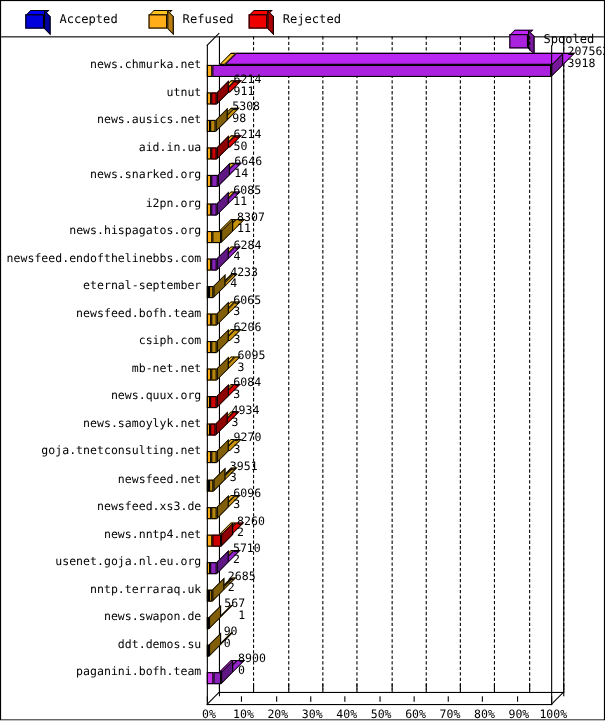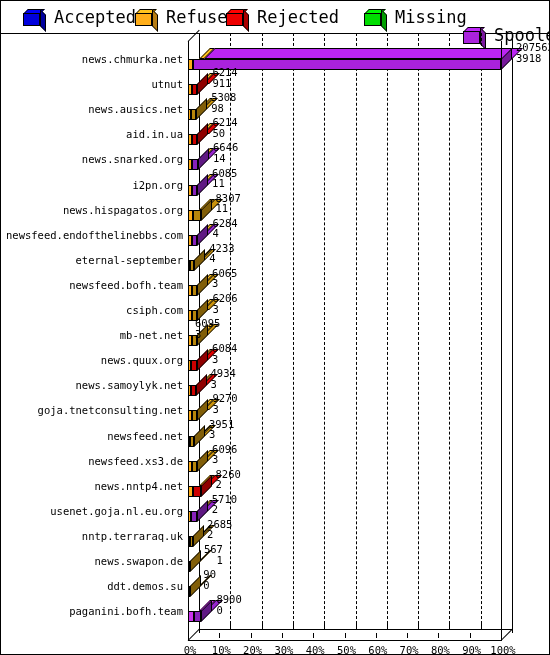--- a/index.html
+++ b/index.html
@@ -25,21 +25,21 @@
   }
   .legend-item{display:flex;align-items:center;height:32px;}
   .legend-cube{position:relative;width:24px;height:17px;margin-right:7px;}
   .legend-cube .face{position:absolute;left:0;top:4px;width:17px;height:13px;border:1px solid #000;box-sizing:border-box;}
   .legend-cube .top{position:absolute;left:0;top:0;width:17px;height:5px;
      border:1px solid #000;box-sizing:border-box;
      transform:skewX(-45deg);transform-origin:bottom left;}
   .legend-cube .side{position:absolute;left:17px;top:0px;width:6px;height:17px;
      border:1px solid #000;box-sizing:border-box;
      transform:skewY(45deg);transform-origin:top left;}
-  .legend-label{font-size:17px;color:#000;letter-spacing:0px;}
+  .legend-label{font-size:11px;color:#000;letter-spacing:0px;}
 
   
   #plot{
     position:absolute;left:0;top:32px;width:548px;height:621px;
   }
   
   #axis-front{position:absolute;left:187px;top:8px;width:1px;height:600px;background:#000;}
   
   #axis-back{position:absolute;left:198px;top:0px;width:1px;height:600px;background:#000;}
   
@@ -101,28 +101,20 @@
         </span>
         <span class="legend-label">Refused</span>
       </div>
       <div class="legend-item" style="position: absolute; left: 225px;">
         <span class="legend-cube">
           <span class="top" style="background: rgb(255, 0, 0);"></span>
           <span class="side" style="background: rgb(171, 0, 0);"></span>
           <span class="face" style="background: rgb(238, 0, 0);"></span>
         </span>
         <span class="legend-label">Rejected</span>
-      </div>
-      <div class="legend-item" style="position: absolute; left: 363px;">
-        <span class="legend-cube">
-          <span class="top" style="background: rgb(0, 248, 0);"></span>
-          <span class="side" style="background: rgb(0, 159, 0);"></span>
-          <span class="face" style="background: rgb(0, 221, 0);"></span>
-        </span>
-        <span class="legend-label">Missing</span>
       </div>
       <div class="legend-item" style="position: absolute; left: 462px; margin-top: 36px;">
         <span class="legend-cube">
           <span class="top" style="background: rgb(190, 38, 248);"></span>
           <span class="side" style="background: rgb(122, 24, 159);"></span>
           <span class="face" style="background: rgb(170, 34, 221);"></span>
         </span>
         <span class="legend-label">Spooled</span>
       </div>
     </div>
@@ -268,21 +260,21 @@
           <span class="l1">6206</span>
           <span class="l2">3</span>
         </div>
         <div class="bar-row" style="top: 291.1px; width: 20.077px;">
           <div class="seg-top" style="left: 11px; width: 3.6308px; background: rgb(255, 191, 29);"></div>
           <div class="seg" style="left: 0px; width: 3.6308px; background: rgb(255, 174, 26);"></div>
           <div class="seg-top" style="left: 14.6308px; width: 5.4462px; background: rgb(202, 147, 12);"></div>
           <div class="seg" style="left: 3.6308px; width: 5.4462px; background: rgb(184, 134, 11);"></div>
           <div class="seg-side" style="left: 9.077px; top: 11px; background: rgb(129, 94, 8);"></div>
         </div>
-        <div class="vlabel" style="left: 194px; top: 285.1px;">
+        <div class="vlabel" style="left: 215px; top: 285.1px;">
           <span class="l1">6095</span>
           <span class="l2">3</span>
         </div>
         <div class="bar-row" style="top: 316.2px; width: 20.077px;">
           <div class="seg-top" style="left: 11px; width: 3.44926px; background: rgb(255, 191, 29);"></div>
           <div class="seg" style="left: 0px; width: 3.44926px; background: rgb(255, 174, 26);"></div>
           <div class="seg-top" style="left: 14.4493px; width: 5.62774px; background: rgb(224, 0, 0);"></div>
           <div class="seg" style="left: 3.44926px; width: 5.62774px; background: rgb(204, 0, 0);"></div>
           <div class="seg-side" style="left: 9.077px; top: 11px; background: rgb(143, 0, 0);"></div>
         </div>

